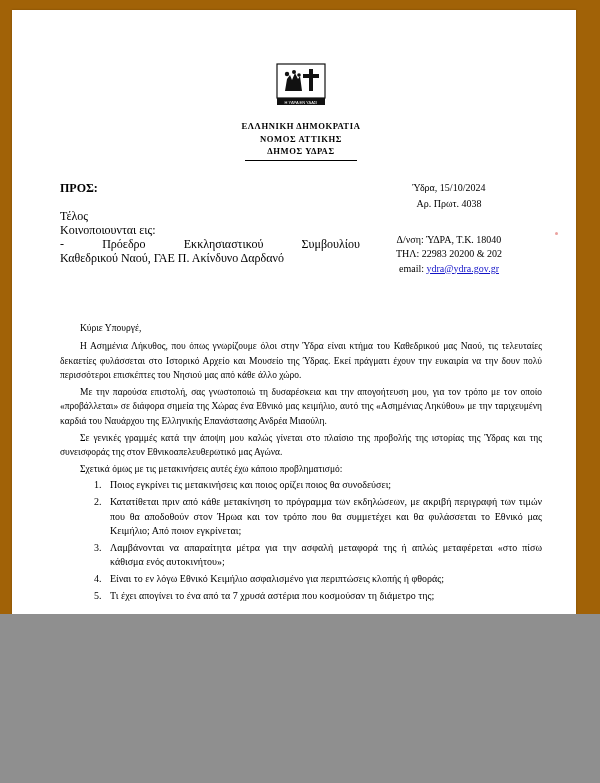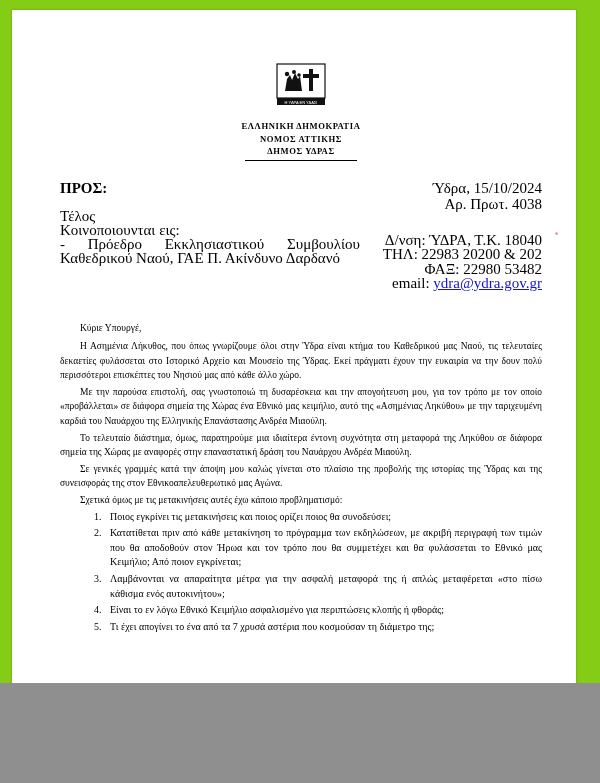--- a/index.html
+++ b/index.html
@@ -3,22 +3,22 @@
 <meta charset="utf-8">
 <style>
   html, body {
     margin: 0;
     padding: 0;
     background: #8f8f8f;
   }
   .page {
     position: relative;
     width: 600px;
-    height: 683px;
-    background: #84cc16;
+    height: 614px;
+    background: #a16207;
     overflow: hidden;
     font-family: "Liberation Serif", serif;
     color: #000000;
   }
   .sheet {
     position: absolute;
     left: 12px;
     top: 10px;
     width: 564px;
     height: 773px;
@@ -65,41 +65,41 @@
   .addr-row {
     position: relative;
     margin-top: 20px;
     height: 116px;
   }
   .to-col {
     position: absolute;
     left: 0;
     top: 0;
     width: 300px;
-    font-size: 15px;
+    font-size: 12px;
     line-height: 14px;
   }
   .to-col .pros {
     font-weight: bold;
     margin-bottom: 14px;
   }
   .to-col .l { white-space: pre-wrap; }
   .to-col .tworow {
     display: flex;
     justify-content: space-between;
   }
 
   .right-col {
     position: absolute;
     right: 0;
     top: 0;
     width: 186px;
-    font-size: 15px;
+    font-size: 10px;
     line-height: 14px;
-    text-align: right;
+    text-align: center;
   }
   .right-col .dateline { margin-bottom: 2px; }
   .contact {
     margin-top: 22px;
     line-height: 14.5px;
   }
   .contact a {
     color: #1414c8;
     text-decoration: underline;
   }
@@ -195,33 +195,31 @@
           </div>
           <div class="l">Καθεδρικού Ναού, ΓΑΕ Π. Ακίνδυνο Δαρδανό</div>
         </div>
 
         <div class="right-col">
           <div class="dateline">Ύδρα, 15/10/2024</div>
           <div>Αρ. Πρωτ. 4038</div>
           <div class="contact">
             <div>Δ/νση: ΎΔΡΑ, Τ.Κ. 18040</div>
             <div>ΤΗΛ: 22983 20200 &amp; 202</div>
-            <div>ΦΑΞ: 22980 53482</div>
             <div>
               <span>email: </span><a href="#">ydra@ydra.gov.gr</a>
             </div>
           </div>
         </div>
       </div>
 
       <div class="body">
         <p class="salut">Κύριε Υπουργέ,</p>
         <p>Η Ασημένια Λήκυθος, που όπως γνωρίζουμε όλοι στην Ύδρα είναι κτήμα του Καθεδρικού μας Ναού, τις τελευταίες δεκαετίες φυλάσσεται στο Ιστορικό Αρχείο και Μουσείο της Ύδρας. Εκεί πράγματι έχουν την ευκαιρία να την δουν πολύ περισσότεροι επισκέπτες του Νησιού μας από κάθε άλλο χώρο.</p>
         <p>Με την παρούσα επιστολή, σας γνωστοποιώ τη δυσαρέσκεια και την απογοήτευση μου, για τον τρόπο με τον οποίο «προβάλλεται» σε διάφορα σημεία της Χώρας ένα Εθνικό μας κειμήλιο, αυτό της «Ασημένιας Ληκύθου» με την ταριχευμένη καρδιά του Ναυάρχου της Ελληνικής Επανάστασης Ανδρέα Μιαούλη.</p>
-        <p>Το τελευταίο διάστημα, όμως, παρατηρούμε μια ιδιαίτερα έντονη συχνότητα στη μεταφορά της Ληκύθου σε διάφορα σημεία της Χώρας με αναφορές στην επαναστατική δράση του Ναυάρχου Ανδρέα Μιαούλη.</p>
         <p>Σε γενικές γραμμές κατά την άποψη μου καλώς γίνεται στο πλαίσιο της προβολής της ιστορίας της Ύδρας και της συνεισφοράς της στον Εθνικοαπελευθερωτικό μας Αγώνα.</p>
         <p>Σχετικά όμως με τις μετακινήσεις αυτές έχω κάποιο προβληματισμό:</p>
 
         <ol class="qlist">
           <li>Ποιος εγκρίνει τις μετακινήσεις και ποιος ορίζει ποιος θα συνοδεύσει;</li>
           <li>Κατατίθεται πριν από κάθε μετακίνηση το πρόγραμμα των εκδηλώσεων, με ακριβή περιγραφή των τιμών που θα αποδοθούν στον Ήρωα και τον τρόπο που θα συμμετέχει και θα φυλάσσεται το Εθνικό μας Κειμήλιο; Από ποιον εγκρίνεται;</li>
           <li>Λαμβάνονται να απαραίτητα μέτρα για την ασφαλή μεταφορά της ή απλώς μεταφέρεται «στο πίσω κάθισμα ενός αυτοκινήτου»;</li>
           <li>Είναι το εν λόγω Εθνικό Κειμήλιο ασφαλισμένο για περιπτώσεις κλοπής ή φθοράς;</li>
           <li>Τι έχει απογίνει το ένα από τα 7 χρυσά αστέρια που κοσμούσαν τη διάμετρο της;</li>
         </ol>

